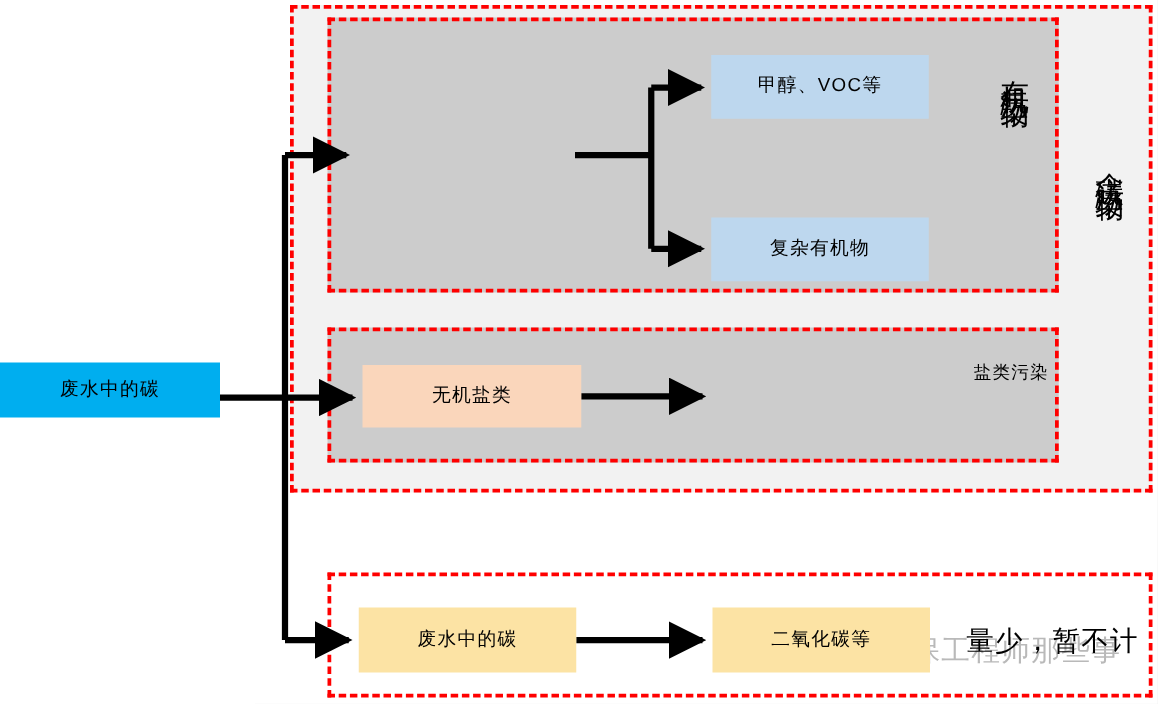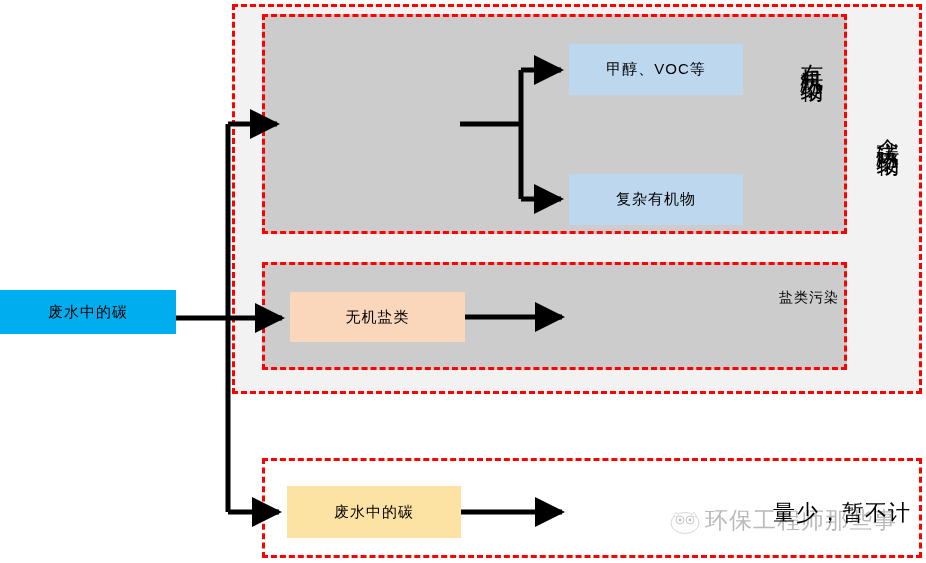--- a/index.html
+++ b/index.html
@@ -137,19 +137,20 @@
     <path d="M465 317 L 562 317" stroke="#000" stroke-width="5" fill="none" marker-end="url(#arrow)"></path>
 
     <path d="M461 512 L 562 512" stroke="#000" stroke-width="5" fill="none" marker-end="url(#arrow)"></path>
   </svg>
 
   <div class="box" id="box-source">废水中的碳</div>
   <div class="box" id="box-voc">甲醇、VOC等</div>
   <div class="box" id="box-complex">复杂有机物</div>
   <div class="box" id="box-insalt">无机盐类</div>
   <div class="box" id="box-ingas">废水中的碳</div>
+  <div class="box" id="box-co2">二氧化碳等</div>
 
   <div class="vlabel" id="lbl-organic">有机污染物</div>
   <div class="vlabel" id="lbl-carbon">含碳污染物</div>
   <div class="hlabel" id="lbl-salt">盐类污染</div>
   <div class="hlabel" id="lbl-negligible">量少，暂不计</div>
 
 </div>
 
 </body></html>

